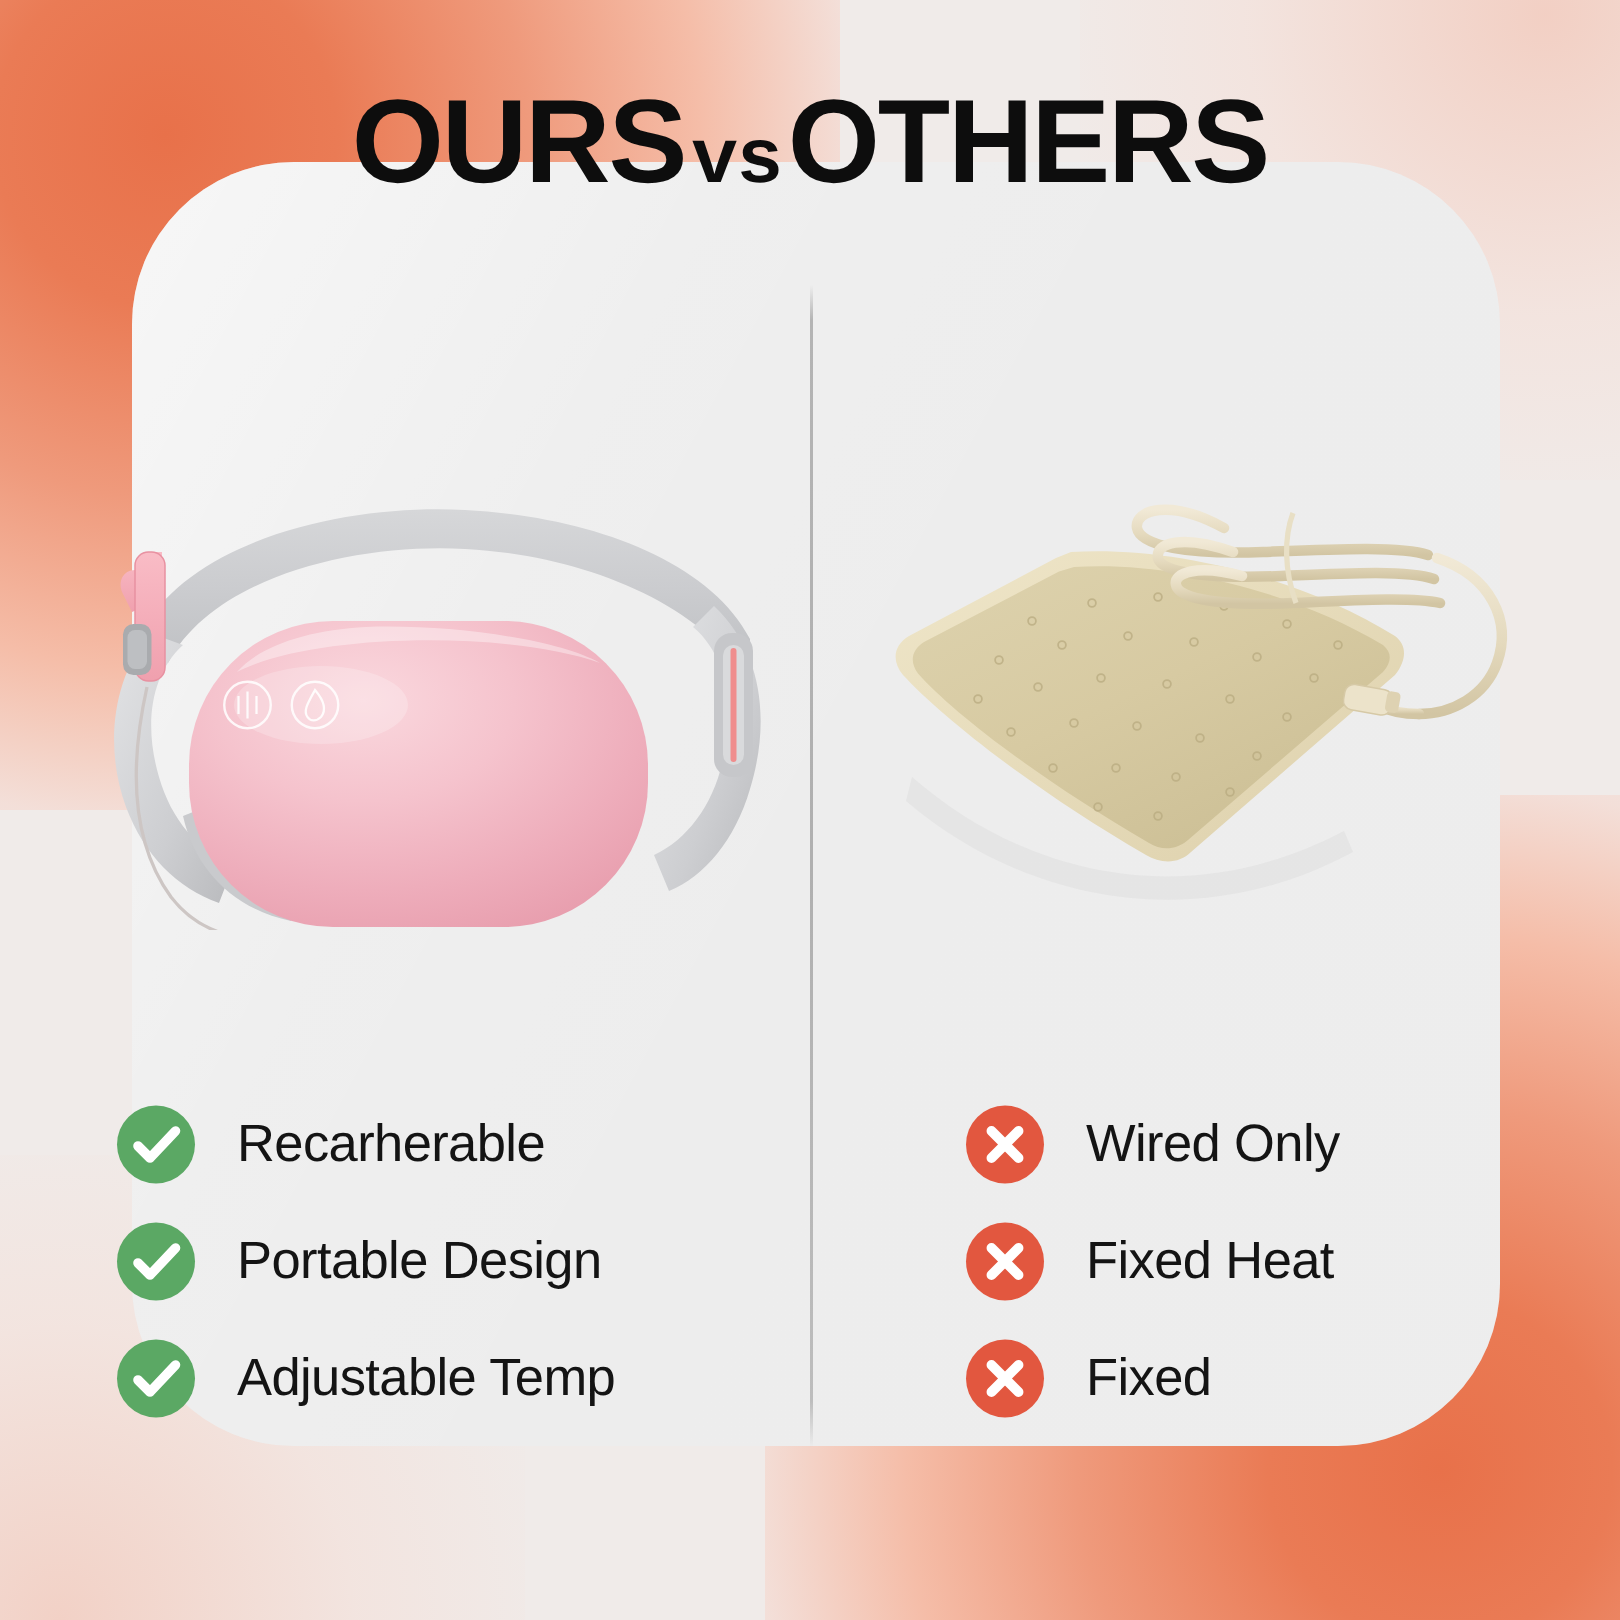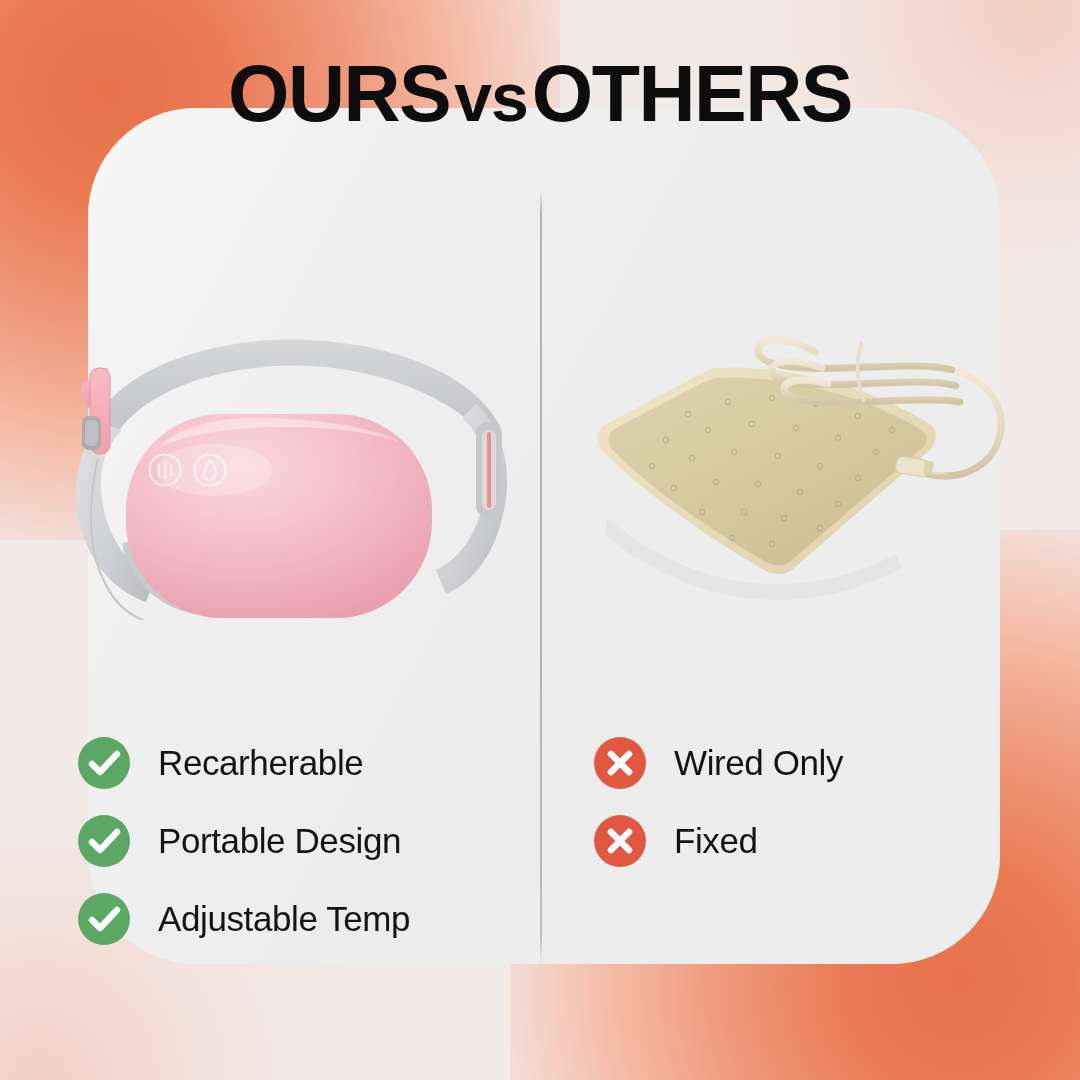--- a/index.html
+++ b/index.html
@@ -104,23 +104,24 @@
     top: 54px;
     text-align: center;
     font-size: 79px;
     font-weight: 700;
     letter-spacing: -1.5px;
     color: #0d0d0d;
     line-height: 1;
     white-space: nowrap;
   }
   .title .vs {
-    font-size: 68px;
+    font-size: 52px;
     letter-spacing: -1px;
     padding: 0 4px;
+    font-family: Liberation Mono, monospace;
   }
 
   
   .divider {
     position: absolute;
     left: 540px;
     top: 190px;
     width: 2px;
     height: 775px;
     background: linear-gradient(to bottom,
@@ -145,21 +146,21 @@
     top: 318px;
     width: 470px;
     height: 312px;
   }
 
   
   .features {
     position: absolute;
   }
   .features.left  { left: 78px;  top: 724px; }
-  .features.right { left: 594px; top: 724px; }
+  .features.right { left: 644px; top: 724px; }
 
   .feature-row {
     display: flex;
     align-items: center;
     height: 78px;
   }
   .badge {
     position: relative;
     width: 52px;
     height: 52px;
@@ -388,25 +389,33 @@
 
     <div class="feature-row">
       <span class="badge no">
         <svg width="52" height="52" viewBox="0 0 52 52">
           <path d="M17 17 L35 35 M35 17 L17 35" fill="none" stroke="#ffffff" stroke-width="6.6" stroke-linecap="round"></path>
         </svg>
       </span>
       <span class="feature-label">Wired Only</span>
     </div>
 
-
     <div class="feature-row">
       <span class="badge no">
         <svg width="52" height="52" viewBox="0 0 52 52">
           <path d="M17 17 L35 35 M35 17 L17 35" fill="none" stroke="#ffffff" stroke-width="6.6" stroke-linecap="round"></path>
         </svg>
       </span>
+      <span class="feature-label">Fixed Heat</span>
+    </div>
+
+    <div class="feature-row">
+      <span class="badge no">
+        <svg width="52" height="52" viewBox="0 0 52 52">
+          <path d="M17 17 L35 35 M35 17 L17 35" fill="none" stroke="#ffffff" stroke-width="6.6" stroke-linecap="round"></path>
+        </svg>
+      </span>
       <span class="feature-label">Fixed</span>
     </div>
 
   </div>
 
 </div>
 
 </body></html>

